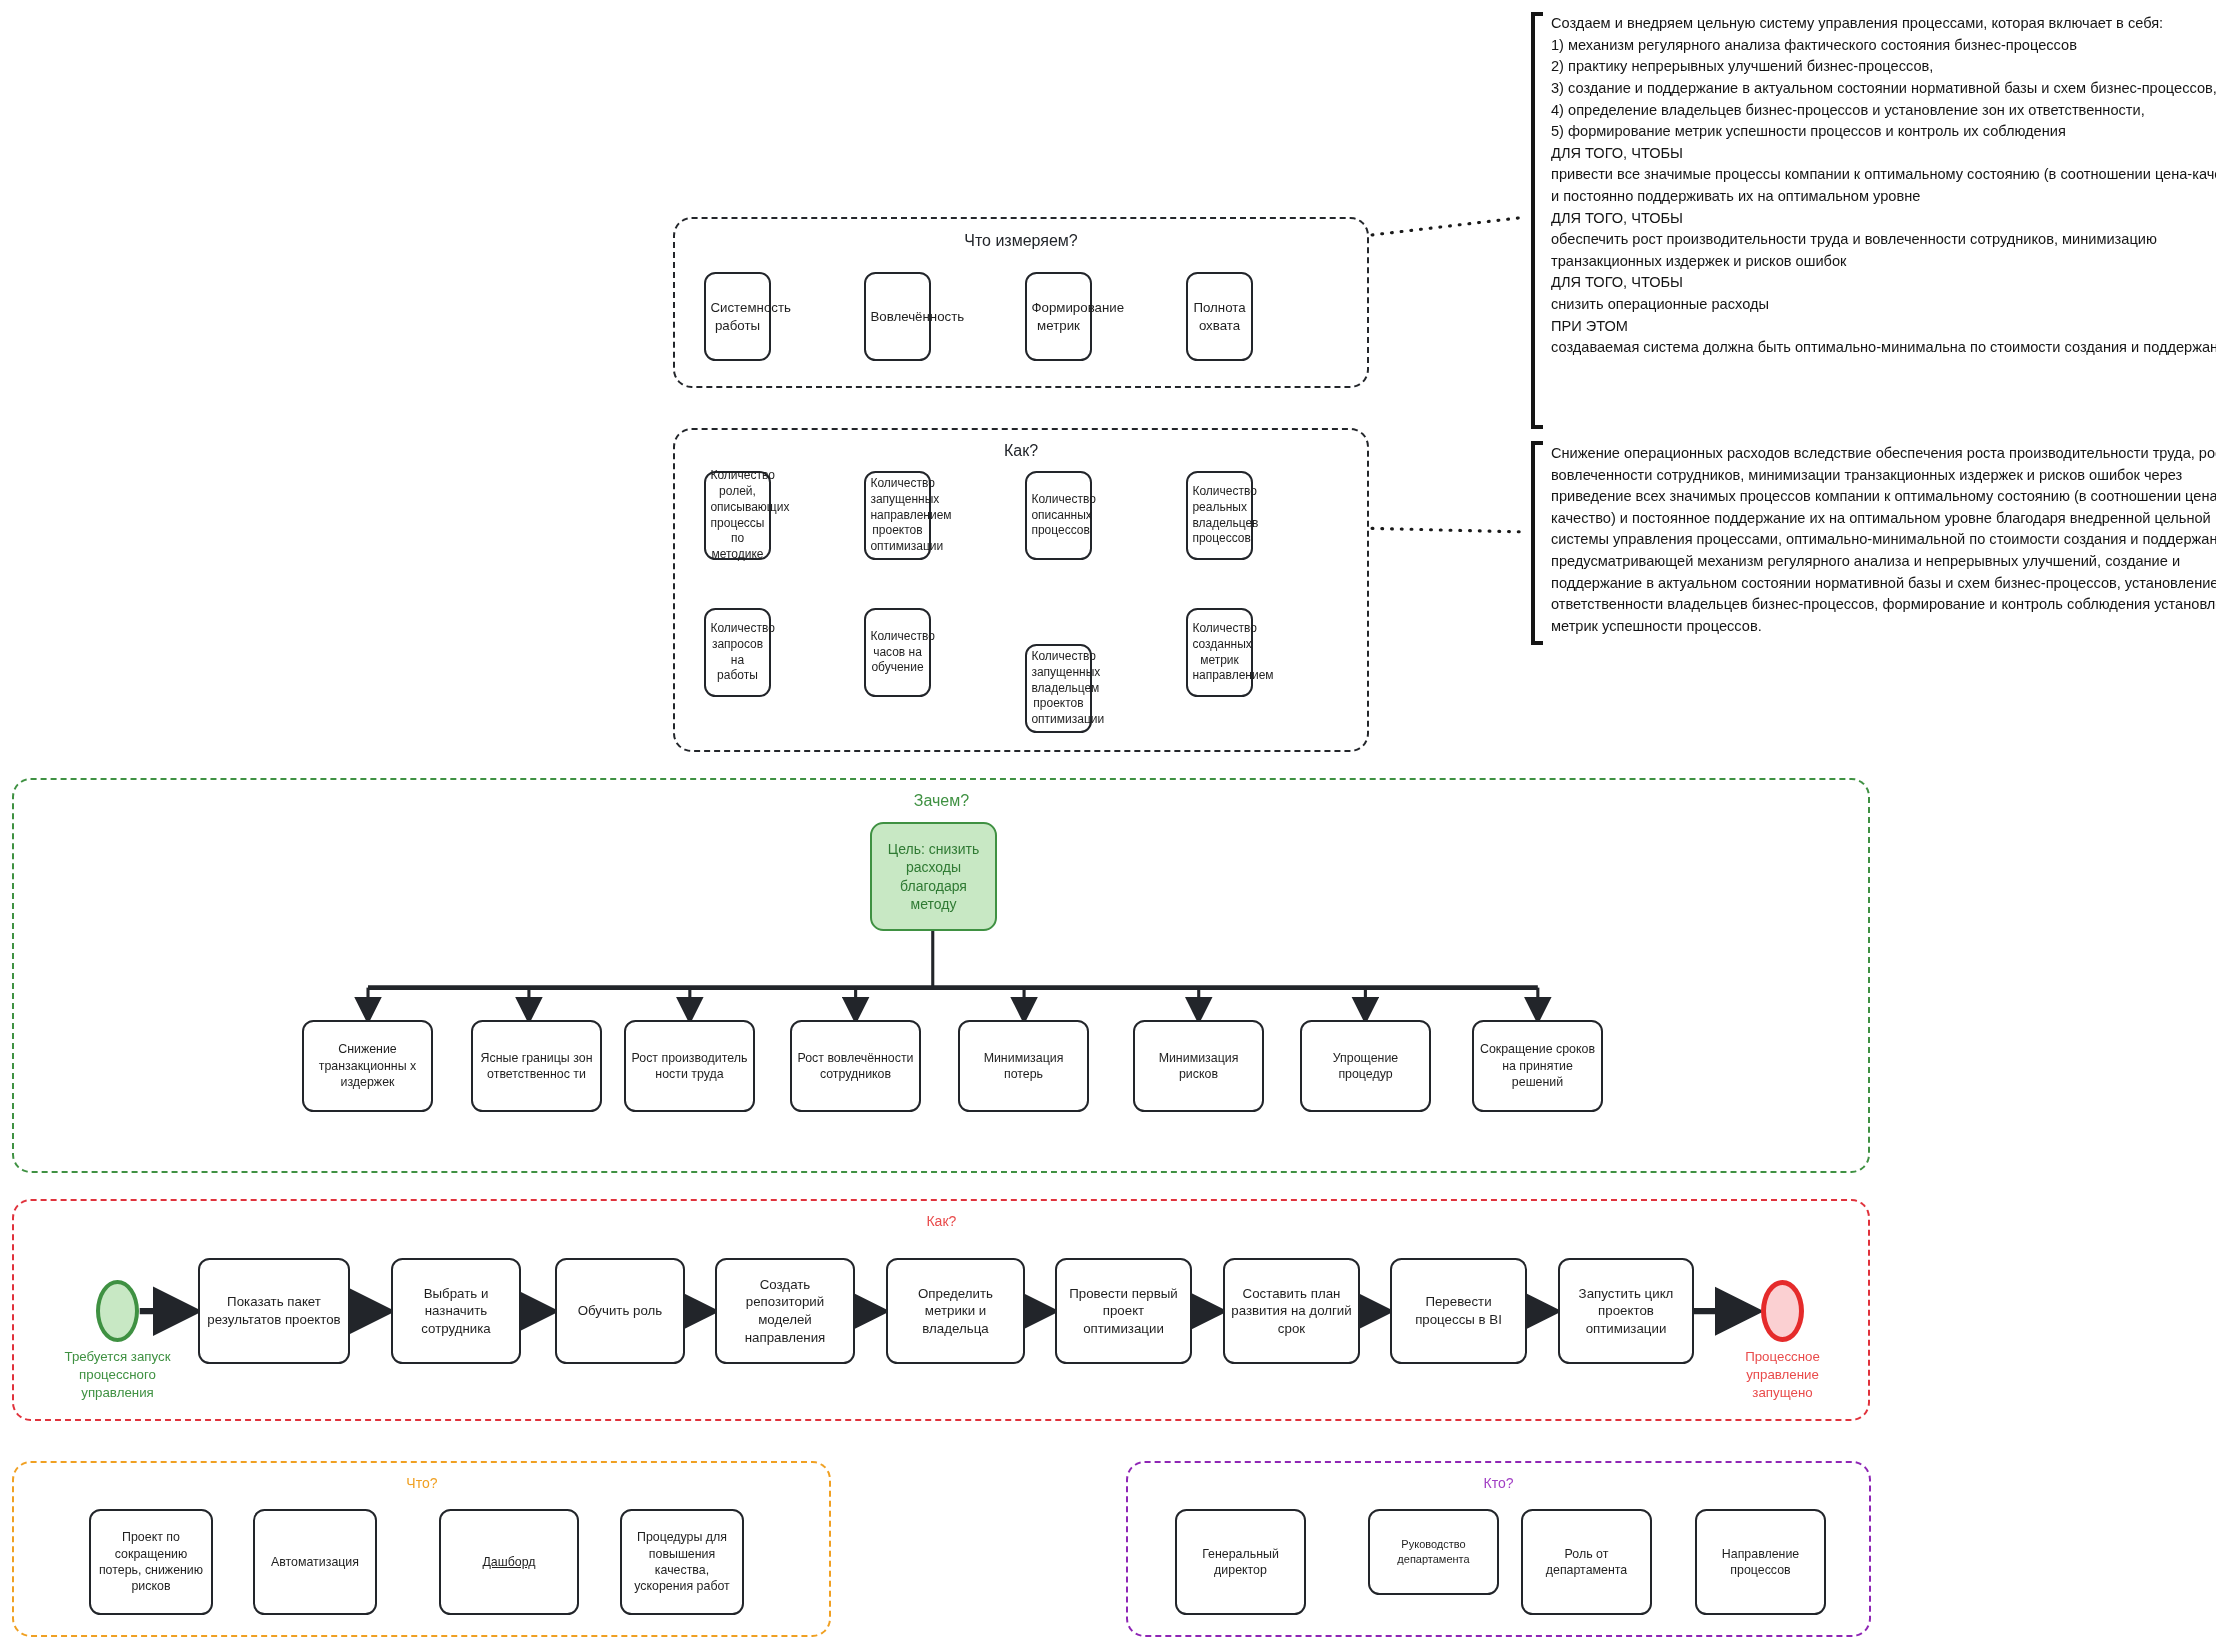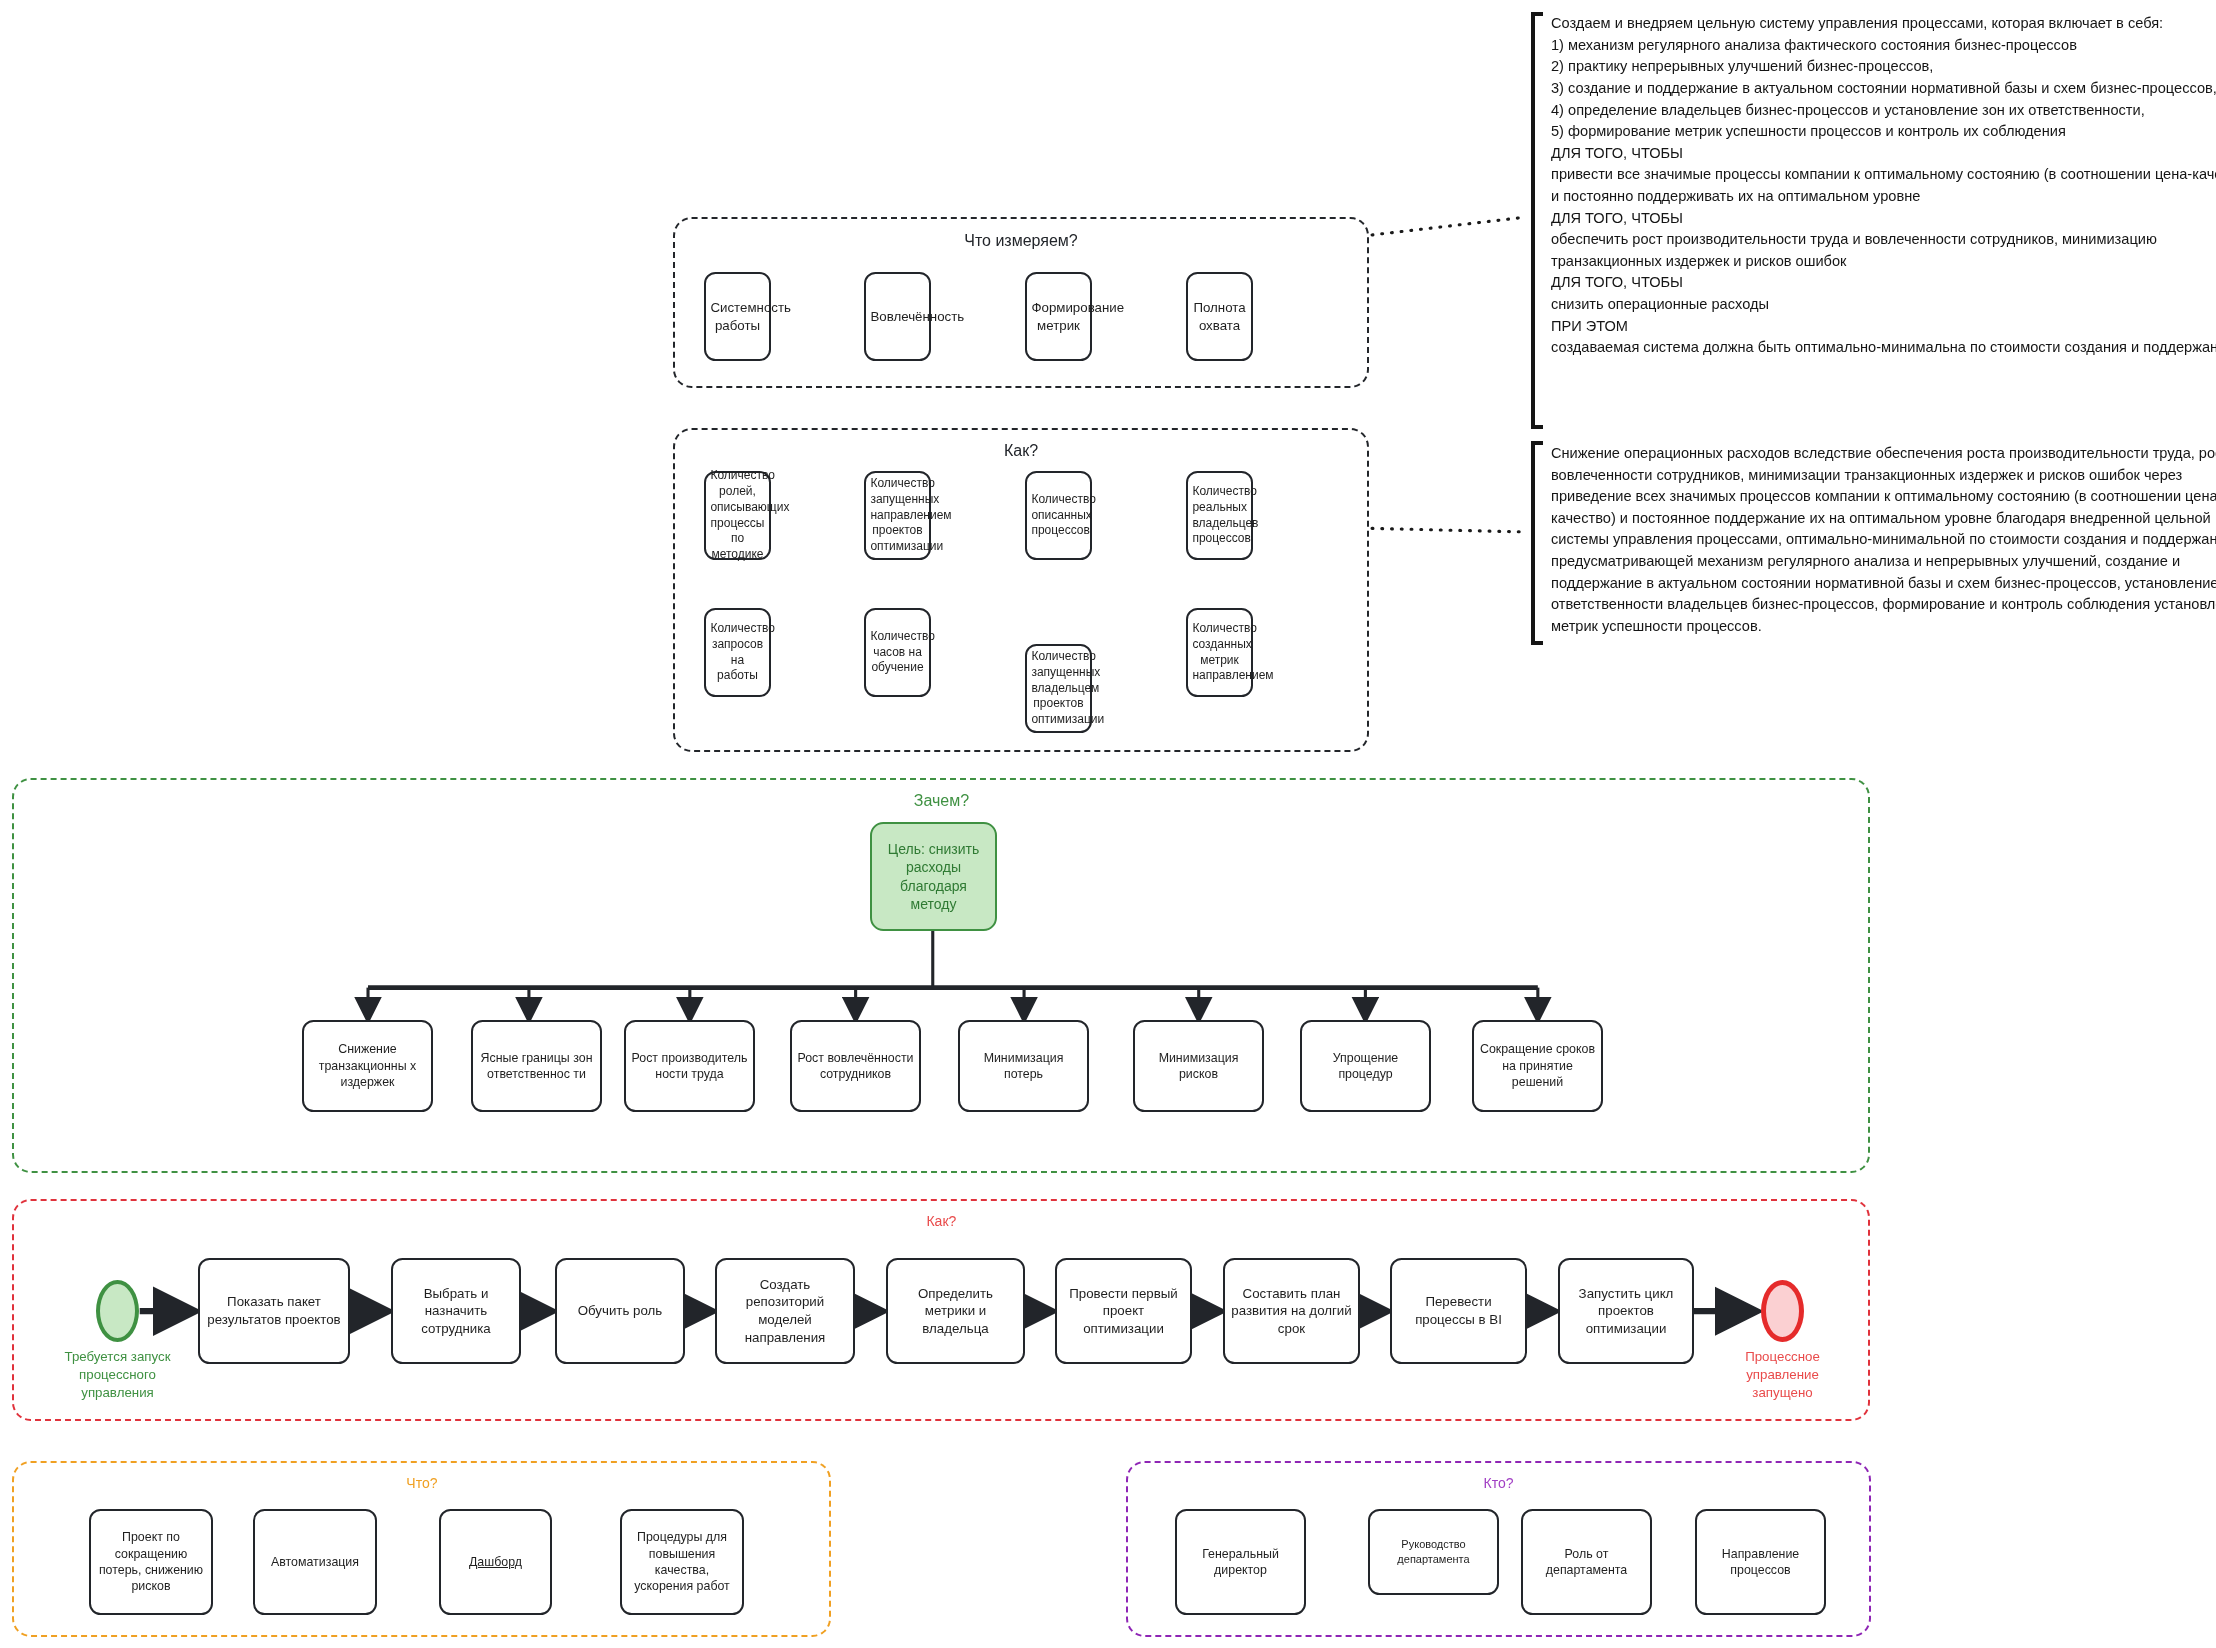--- a/index.html
+++ b/index.html
@@ -257,21 +257,21 @@
 
   <div class="group g-orange" style="left:12.4px;top:1461px;width:819px;height:176px;">
     <div class="group-title t-orange" style="top:11.5px;font-size:14px;">Что?</div>
   </div>
   <div class="node" style="left:89px;top:1509px;width:124px;height:106px;font-size:12.4px;">
     <span>Проект по сокращению потерь, снижению рисков</span>
   </div>
   <div class="node" style="left:253px;top:1509px;width:124px;height:106px;font-size:12.4px;">
     <span>Автоматизация</span>
   </div>
-  <div class="node" style="left:439px;top:1509px;width:113px;height:106px;font-size:12.4px;text-decoration:underline;">
+  <div class="node" style="left:439px;top:1509px;width:140px;height:106px;font-size:12.4px;text-decoration:underline;">
     <span>Дашборд</span>
   </div>
   <div class="node" style="left:620px;top:1509px;width:124px;height:106px;font-size:12.4px;overflow:hidden;">
     <span>Процедуры для повышения качества, ускорения работ</span>
   </div>
 
   <div class="group g-purple" style="left:1126px;top:1461px;width:745px;height:176px;">
     <div class="group-title t-purple" style="top:11.5px;font-size:14px;">Кто?</div>
   </div>
   <div class="node" style="left:1175px;top:1509px;width:131px;height:106px;font-size:12.4px;">

